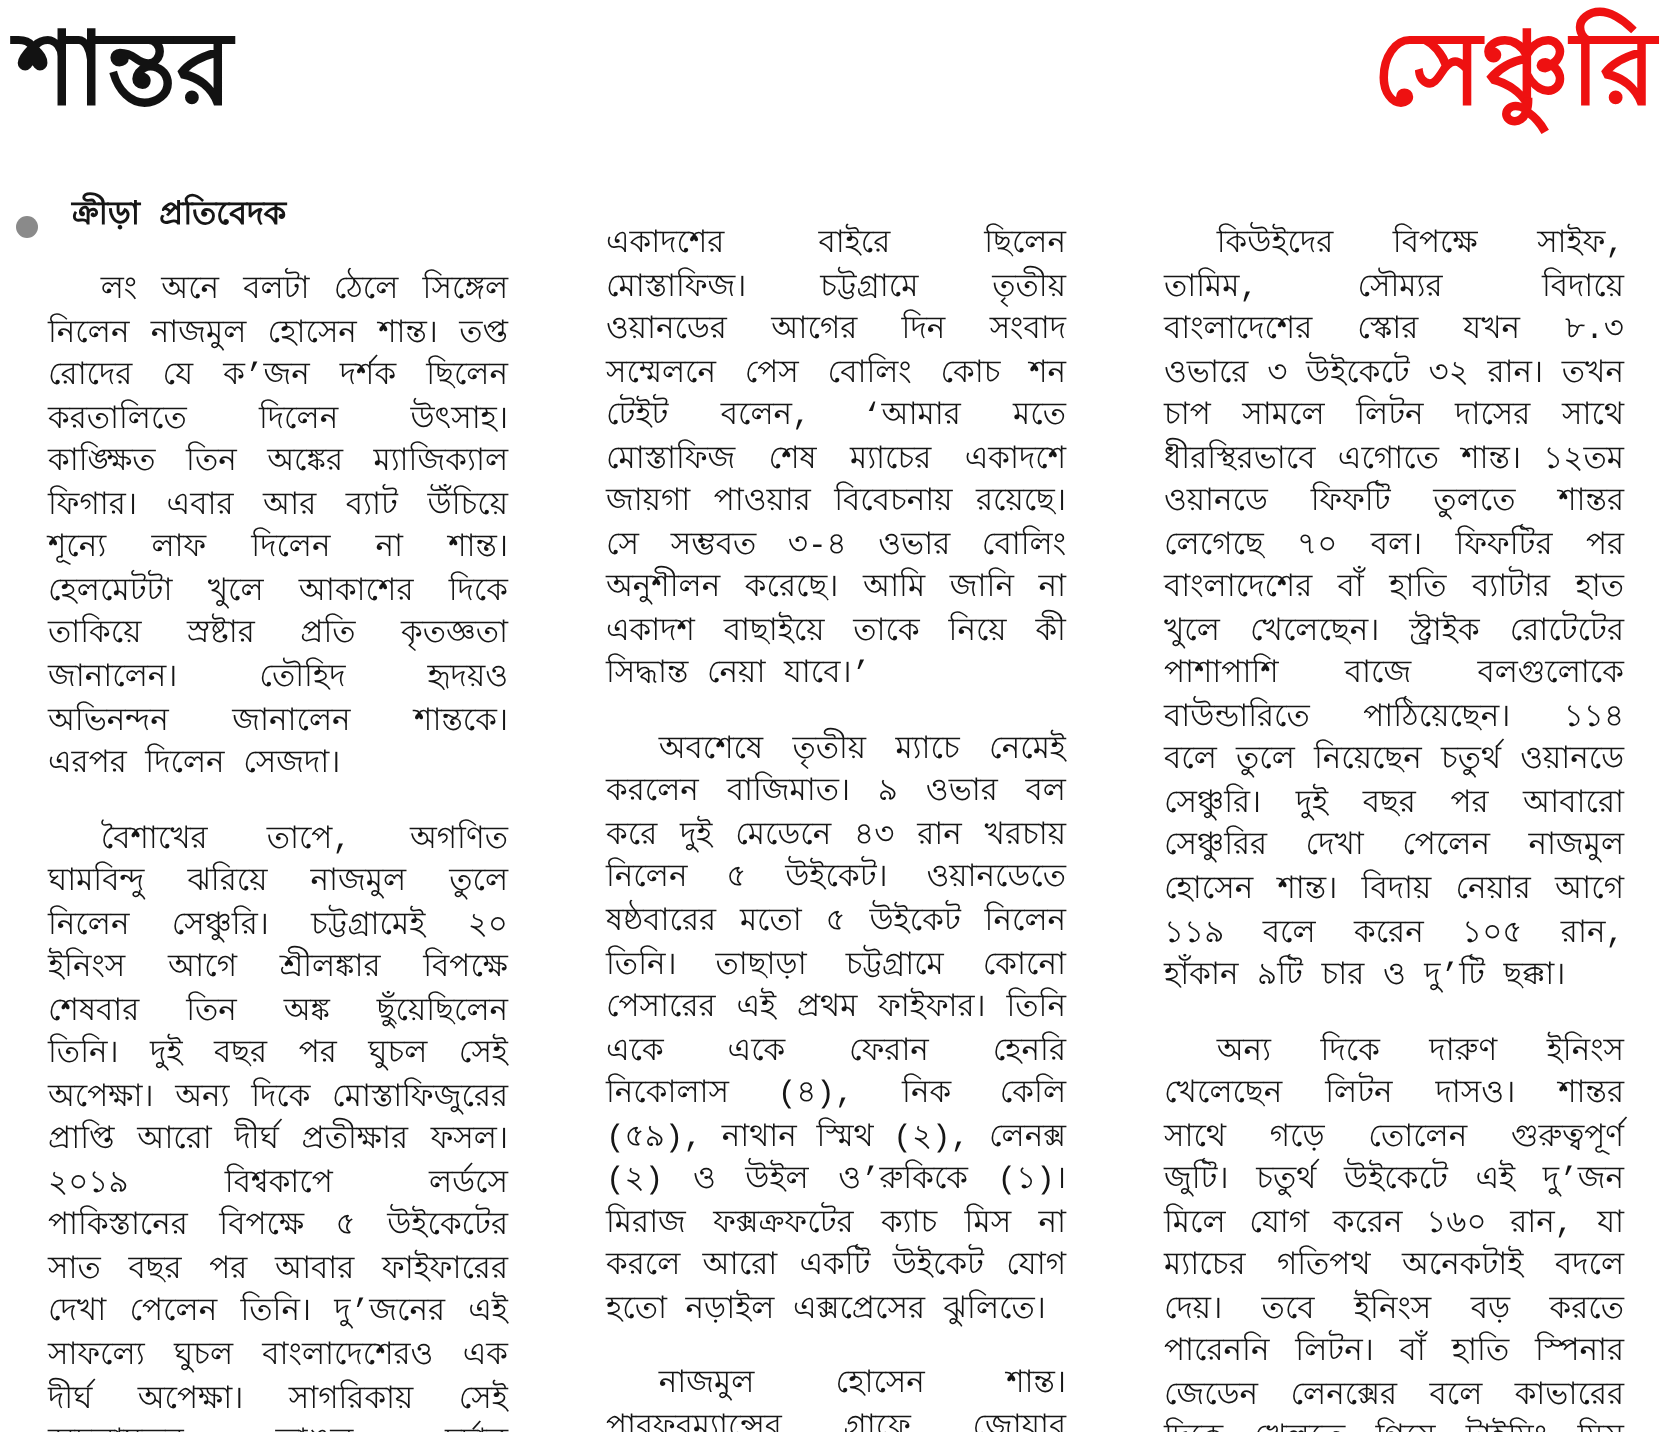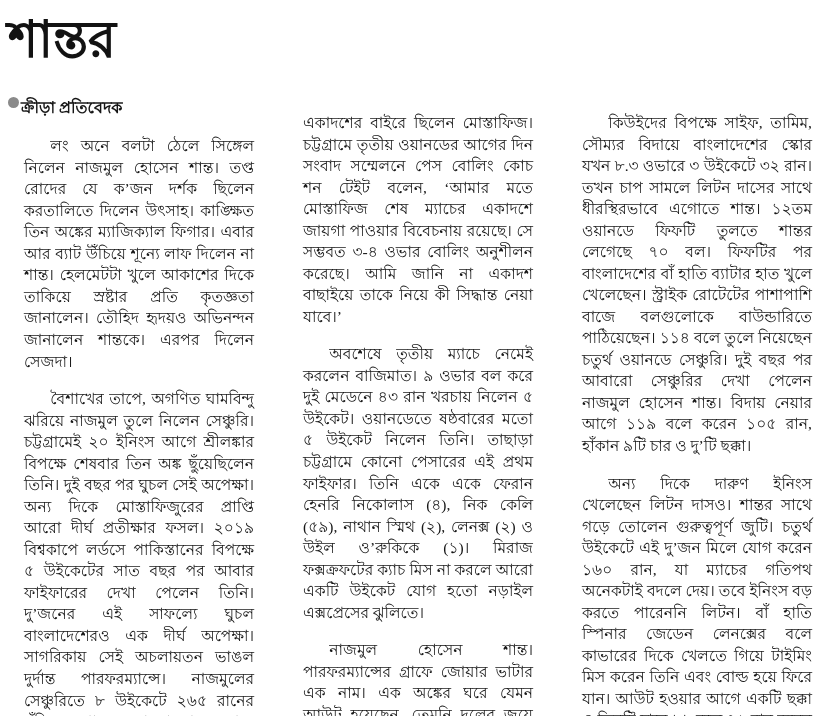--- a/index.html
+++ b/index.html
@@ -3,21 +3,21 @@
 <meta charset="utf-8">
 <style>
   html, body { margin: 0; padding: 0; background: #ffffff; }
   .page {
     position: relative;
     width: 836px;
     height: 726px;
     margin: 0 auto;
     background: #ffffff;
     overflow: hidden;
-    font-family: Liberation Serif, serif;
+    font-family: Liberation Mono, monospace;
   }
   .headline {
     display: flex;
     justify-content: space-between;
     align-items: baseline;
     margin: 0;
     padding: 6px 8px 2px 8px;
     height: 84px;
     font-size: 51px;
     font-weight: 700;
@@ -36,22 +36,22 @@
   .column {
     flex: 1 1 0;
     min-width: 0;
     text-align: justify;
     color: #161616;
     font-size: 15.5px;
     line-height: 1.39;
   }
   .byline {
     display: flex;
-    align-items: flex-start;
-    gap: 2px;
+    align-items: flex-end;
+    gap: 17px;
     font-weight: 700;
     font-size: 16px;
     margin: 1px 0 3px 0;
   }
   .bullet {
     width: 11px;
     height: 11px;
     border-radius: 50%;
     background: #8a8a8a;
     flex: 0 0 auto;
@@ -59,20 +59,21 @@
   .para { margin: 16px; }
   .para.indent { text-indent: 1.7em; }
 </style>
 </head>
 <body>
 
 <div class="page">
 
   <h1 class="headline">
       <span style="color: rgb(18, 18, 18);">শান্তর</span>
+      <span style="color: rgb(238, 17, 17);">সেঞ্চুরি</span>
     </h1>
 
   <div class="body-columns">
 
     <div class="column">
       <div class="byline">
         <span class="bullet"></span>
         <span>ক্রীড়া প্রতিবেদক</span>
       </div>
       <div class="col-paras">

